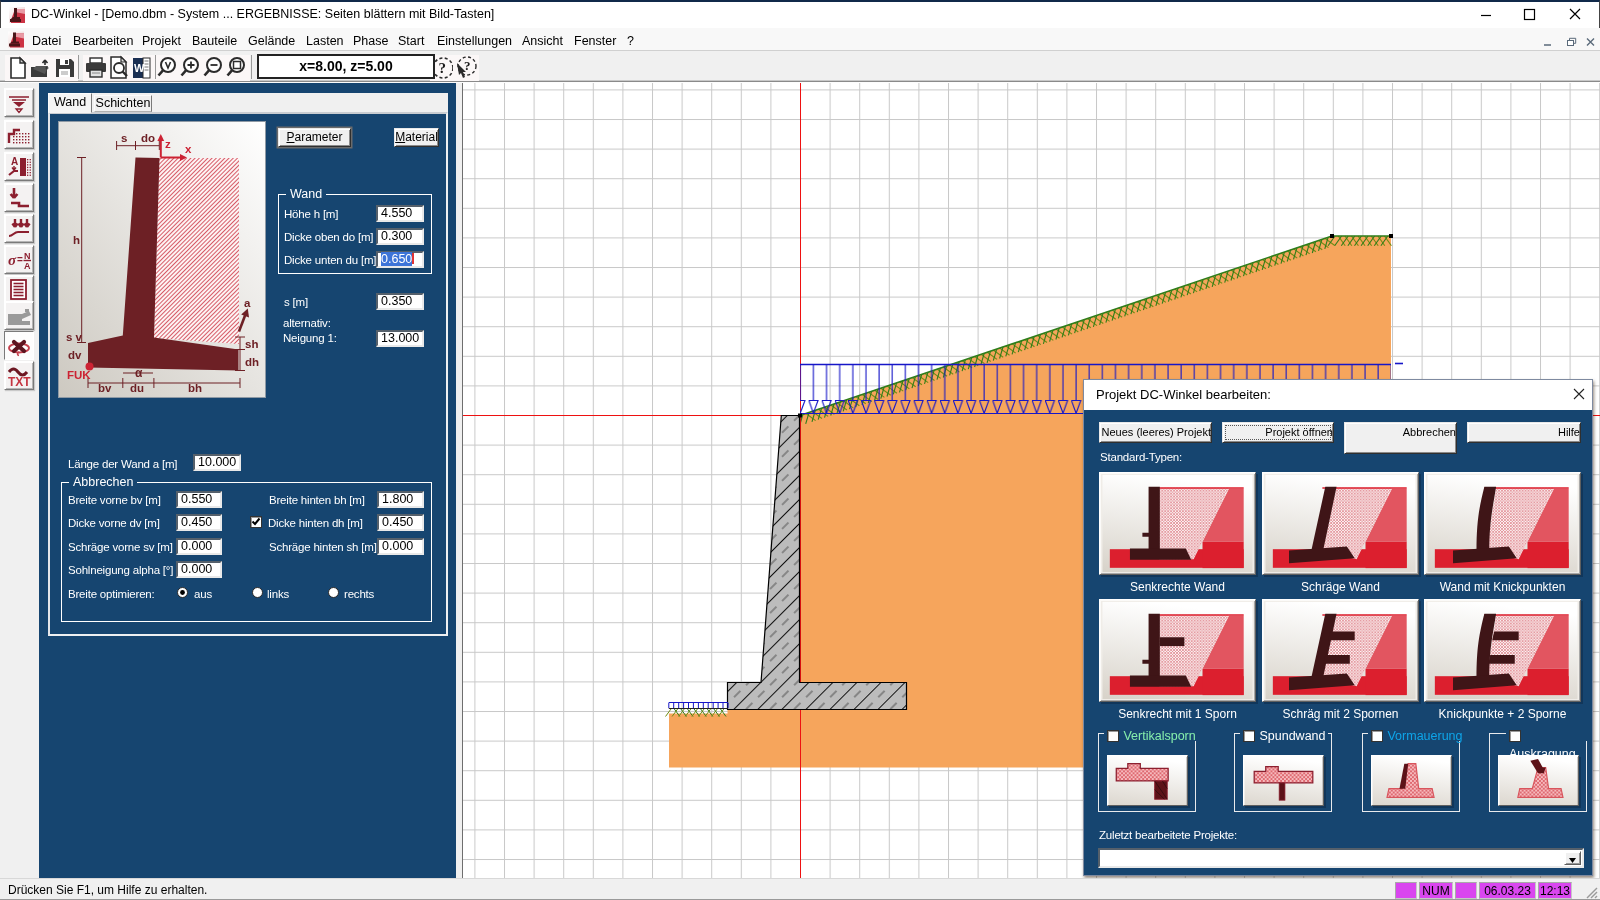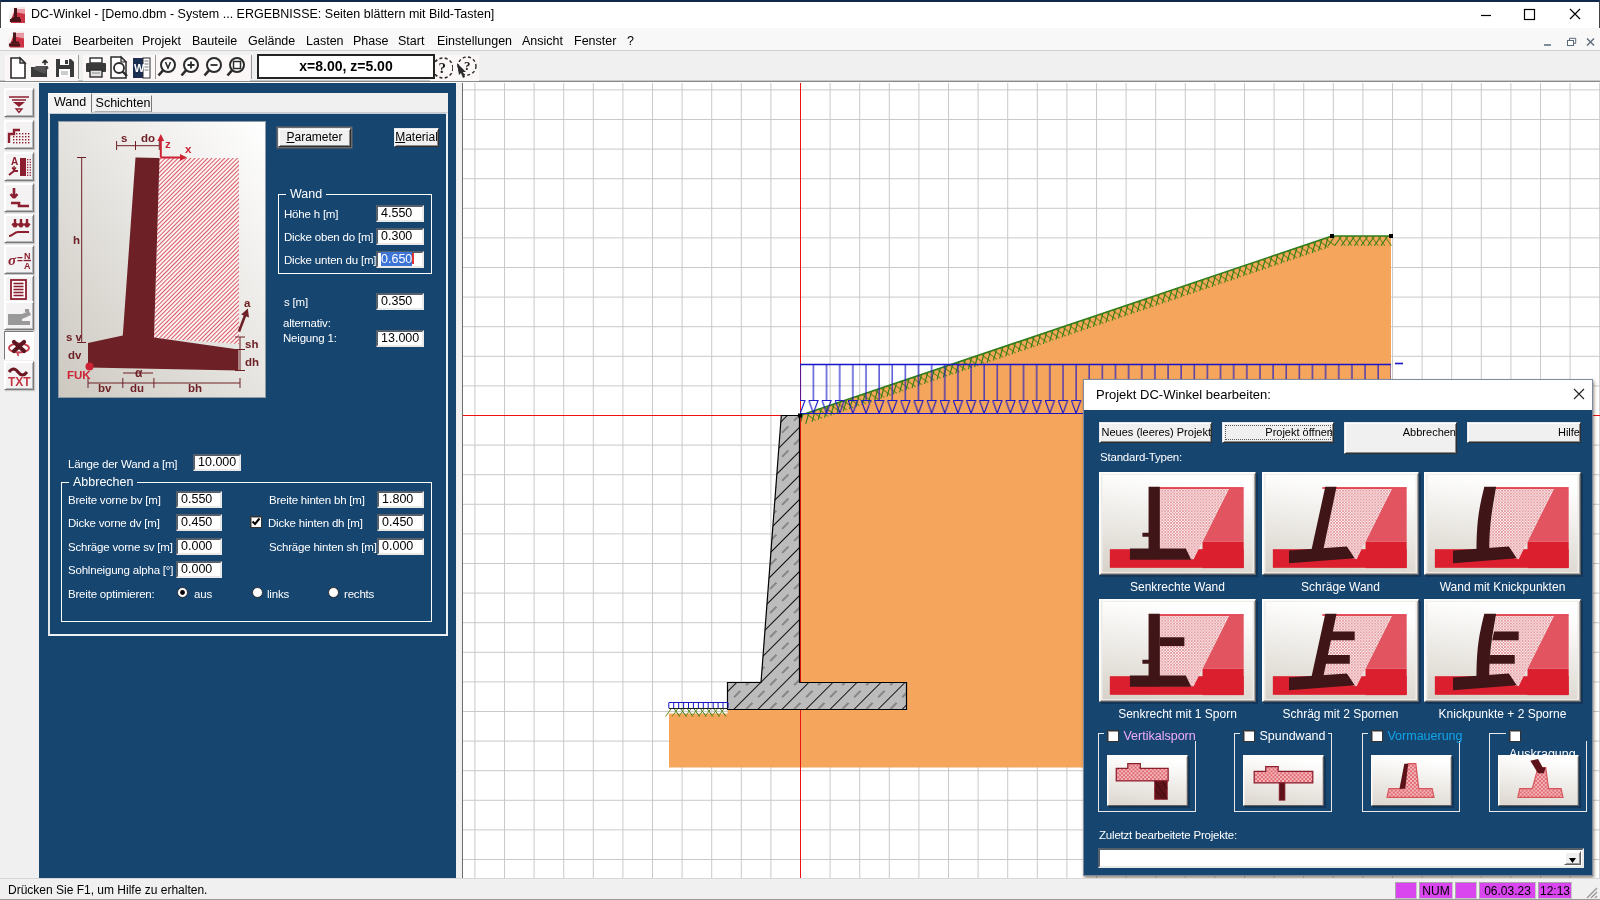--- a/index.html
+++ b/index.html
@@ -824,21 +824,21 @@
           <polygon points="131,16 146,16 146,70 104,70" fill="#e25560"></polygon>
           <polygon points="72,15 131,15 95,88 62,80" fill="url(#ph6)"></polygon>
           <line x1="60" y1="15.3" x2="146" y2="15.3" stroke="#dc1f2e" stroke-width="1.6"></line>
           <path d="M60,14 L72,14 C68,38 65,52 65,80 L52,80 C52,48 55,34 60,14 Z" fill="#3f1517"></path>
           <polygon points="28,79 85,75 93,87 28,92" fill="#3f1517"></polygon>
           <polygon points="70,32 95,32 95,41 68,41" fill="#3f1517"></polygon>
           <polygon points="66,56 91,56 91,65 64,65" fill="#3f1517"></polygon>
         </svg></div>
 <div class="dcap" style="left:340px;top:327px">Knickpunkte + 2 Sporne</div>
 <div class="abs" style="left:14px;top:353px;width:98px;height:79px;border:1.5px solid #e8eaed"></div>
-<div class="abs" style="left:20px;top:346px;background:#164570;padding:0 3px;height:15px"><div style="display:inline-block;width:12px;height:12px;background:#fff;border:1px solid #333;box-shadow:inset 1px 1px 0 #9a9a9a;vertical-align:middle"></div> <span style="color:#f0abfc;font-size:12.5px;vertical-align:middle">Vertikalsporn</span></div>
+<div class="abs" style="left:20px;top:346px;background:#164570;padding:0 3px;height:15px"><div style="display:inline-block;width:12px;height:12px;background:#fff;border:1px solid #333;box-shadow:inset 1px 1px 0 #9a9a9a;vertical-align:middle"></div> <span style="color:#86efac;font-size:12.5px;vertical-align:middle">Vertikalsporn</span></div>
 <div class="mtile" style="left:23px;top:375px;width:81px;height:51px"><svg width="79" height="49" viewBox="0 0 81 51">
           <defs>
             <linearGradient id="mbgv" x1="0.3" y1="0" x2="0.1" y2="1">
               <stop offset="0" stop-color="#fff"></stop>
               <stop offset="1" stop-color="#ddd8d0"></stop>
             </linearGradient>
             <pattern id="mphv" width="4" height="4" patternUnits="userSpaceOnUse">
               <rect width="4" height="4" fill="#f6babe"></rect>
               <path d="M0,0 L4,4 M4,0 L0,4" stroke="#d8545c" stroke-width="0.8"></path>
             </pattern>

